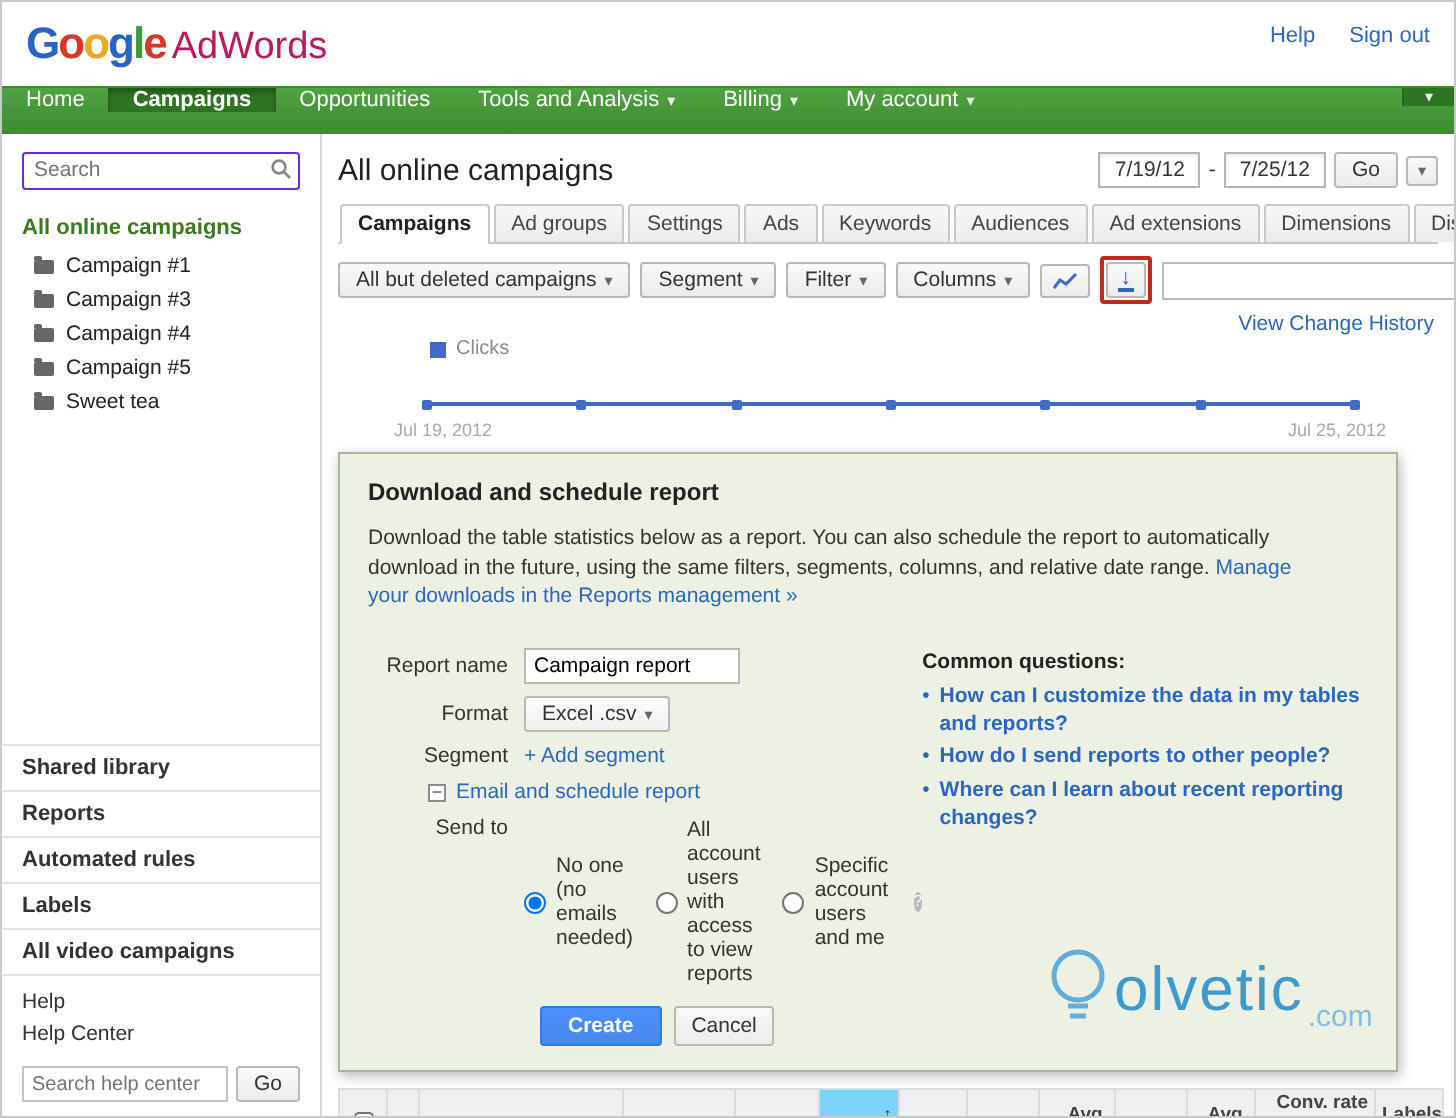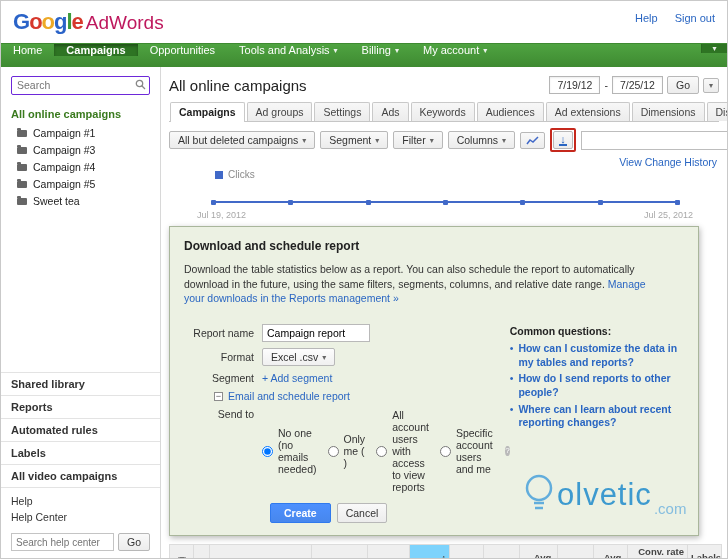--- a/index.html
+++ b/index.html
@@ -317,24 +317,20 @@
             <div class="expander-row">
               <span class="expander">−</span>
               <a class="link">Email and schedule report</a>
             </div>
             <div class="form-row top">
               <span class="form-label">Send to</span>
               <div class="radios">
                 <label class="radio-row">
                     <input type="radio" name="send_to" checked="" style="">
                     <span>No one (no emails needed)</span>
-                  </label>
-                <label class="radio-row">
-                    <input type="radio" name="send_to" style="">
-                    <span>Only me ( )</span>
                   </label>
                 <label class="radio-row">
                     <input type="radio" name="send_to" style="">
                     <span>All account users with access to view reports</span>
                   </label>
                 <label class="radio-row">
                     <input type="radio" name="send_to" style="">
                     <span>Specific account users and me</span>
                     <span class="help-circle">?</span>
                   </label>

